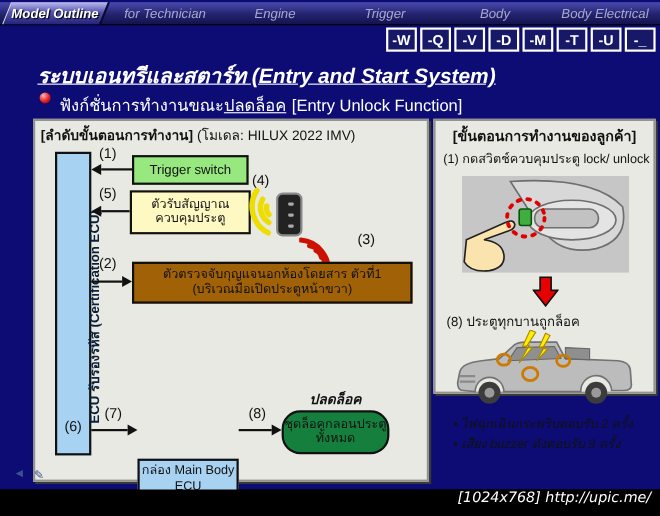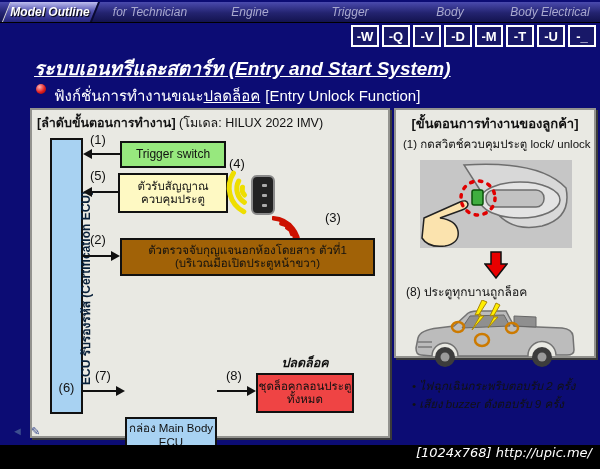--- a/index.html
+++ b/index.html
@@ -53,21 +53,21 @@
   .ecu-box{left:18px;top:28px;width:33px;height:276px;background:#a8d2f2;}
   .ecu-rot{position:absolute;left:-101px;top:133px;width:270px;height:30px;line-height:30px;
     text-align:center;font-weight:bold;font-size:12px;color:#08203a;transform:rotate(-90deg);}
   .ecu-n6{position:absolute;left:18px;top:270px;width:33px;text-align:center;
     font-size:13px;color:#111;}
 
   .box-trigger{left:88px;top:31px;width:106px;height:27px;background:#97e87e;font-size:12px;}
   .box-receiver{left:86px;top:63px;width:110px;height:40px;background:#fef9c3;font-size:11.5px;}
   .box-detector{left:88px;top:128px;width:255px;height:38px;background:#a16207;font-size:11.5px;}
   .box-mainbody{left:93px;top:263px;width:92px;height:37px;background:#a8d2f2;font-size:11.5px;margin-top:44px;}
-  .box-lock{left:224px;top:263px;width:98px;height:40px;background:#ef4444;font-size:11.5px;}
+  .box-lock{left:224px;top:263px;width:98px;height:40px;background:#15803d;font-size:11.5px;border-radius:17px;}
 
   .stepnum{position:absolute;font-size:13px;color:#111;}
   .n1{left:58px;top:22px;} .n5{left:58px;top:58px;} .n2{left:58px;top:122px;}
   .n4{left:197px;top:46px;} .n3{left:293px;top:100px;}
   .n7{left:63px;top:258px;} .n8l{left:194px;top:258px;}
 
   .arr{position:absolute;background:#111;height:2px;}
   .arr.left::before{content:"";position:absolute;left:-9px;top:-4px;width:0;height:0;
     border:5px solid transparent;border-left:0;border-right:9px solid #111;}
   .arr.right::before{content:"";position:absolute;right:-9px;top:-4px;width:0;height:0;

